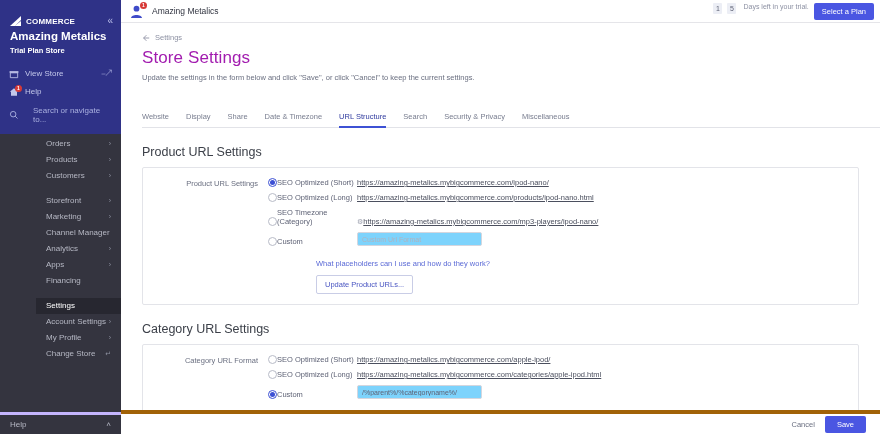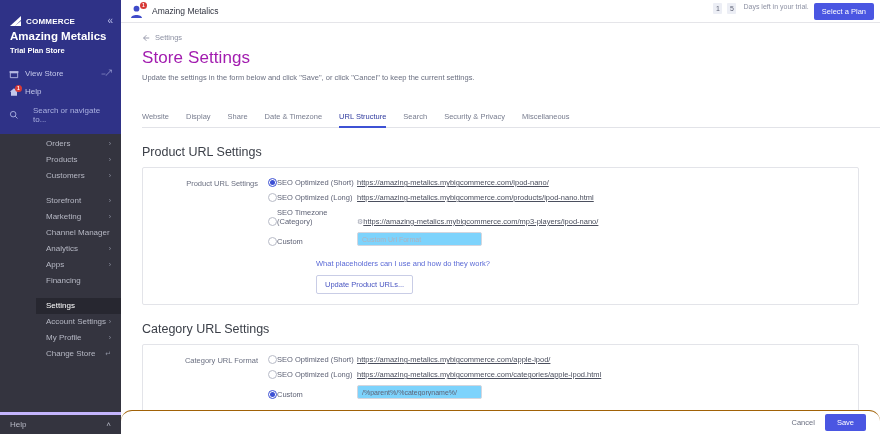--- a/index.html
+++ b/index.html
@@ -159,23 +159,23 @@
   }
   .ghost-btn {
     background: #fff; border: 1px solid #c9cde6; color: #4a56c2;
     font-size: 7.5px; padding: 4px 8px; border-radius: 2px; cursor: pointer;
     font-family: "Liberation Sans", sans-serif;
   }
   .indent { padding-left: 48px; }
 
   .footer {
     position: absolute; left: 0; right: 0; bottom: 0; height: 24px;
-    background: #ffffff; border-top: 1px solid #a16207;
+    background: #ffffff; border-top: 4px solid #a16207;
     display: flex; align-items: center; justify-content: flex-end;
-    gap: 10px; padding-right: 14px; border-radius: 11px;
+    gap: 10px; padding-right: 14px;
   }
   .cancel-btn {
     background: none; border: none; color: #6a6f80; font-size: 7.5px;
     cursor: pointer; font-family: "Liberation Sans", sans-serif;
   }
   .save-btn {
     background: #4a56e2; color: #fff; border: none; font-size: 7.5px;
     padding: 4px 12px; border-radius: 2px; cursor: pointer;
     font-family: "Liberation Sans", sans-serif;
   }

